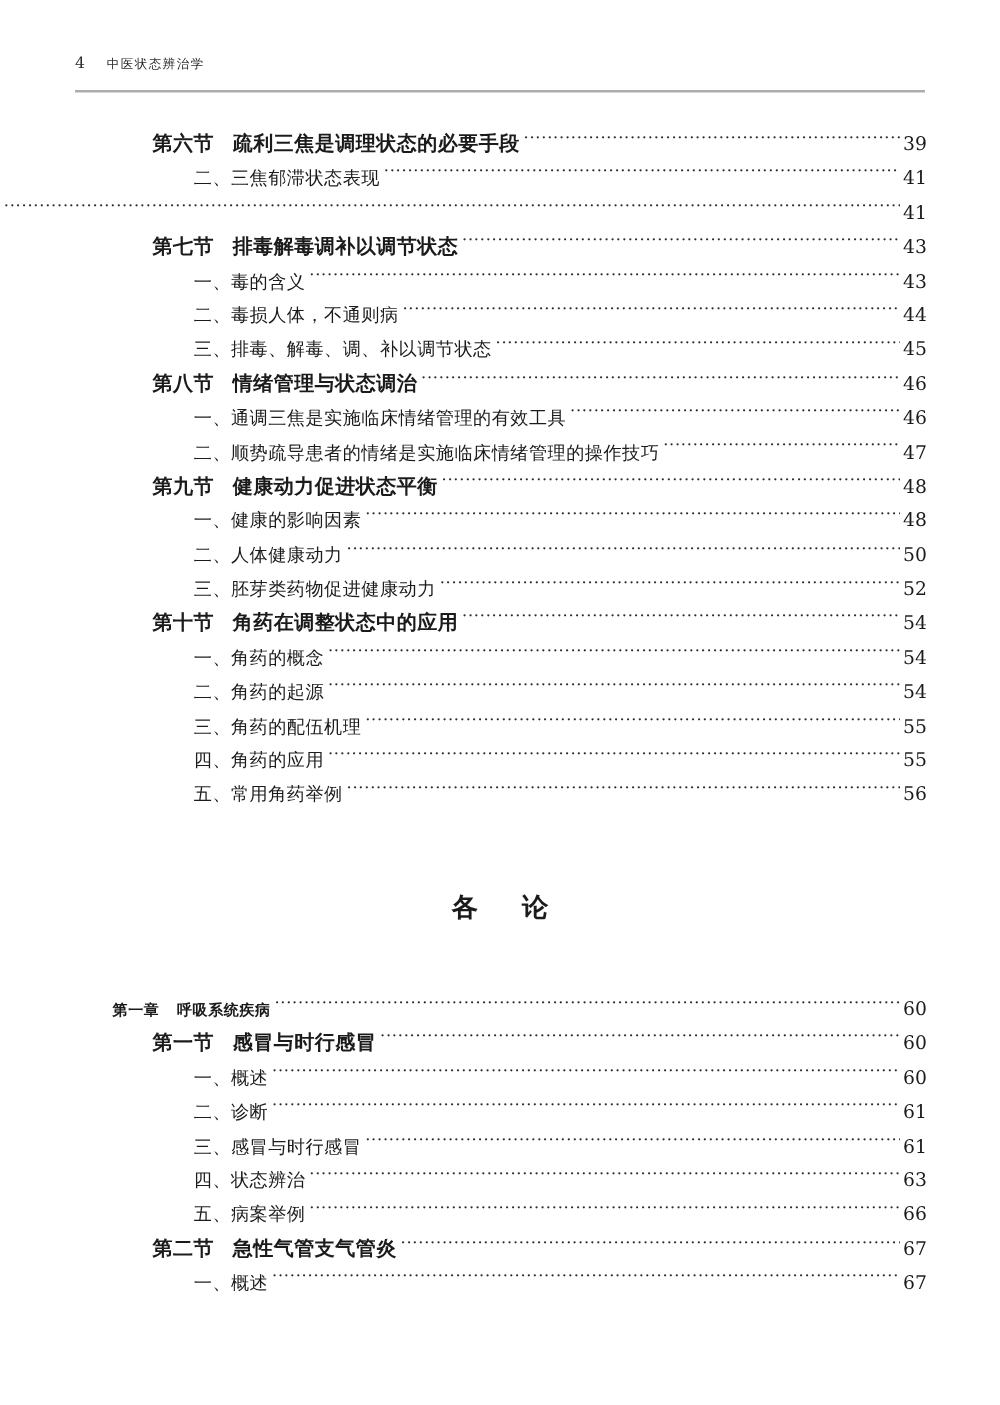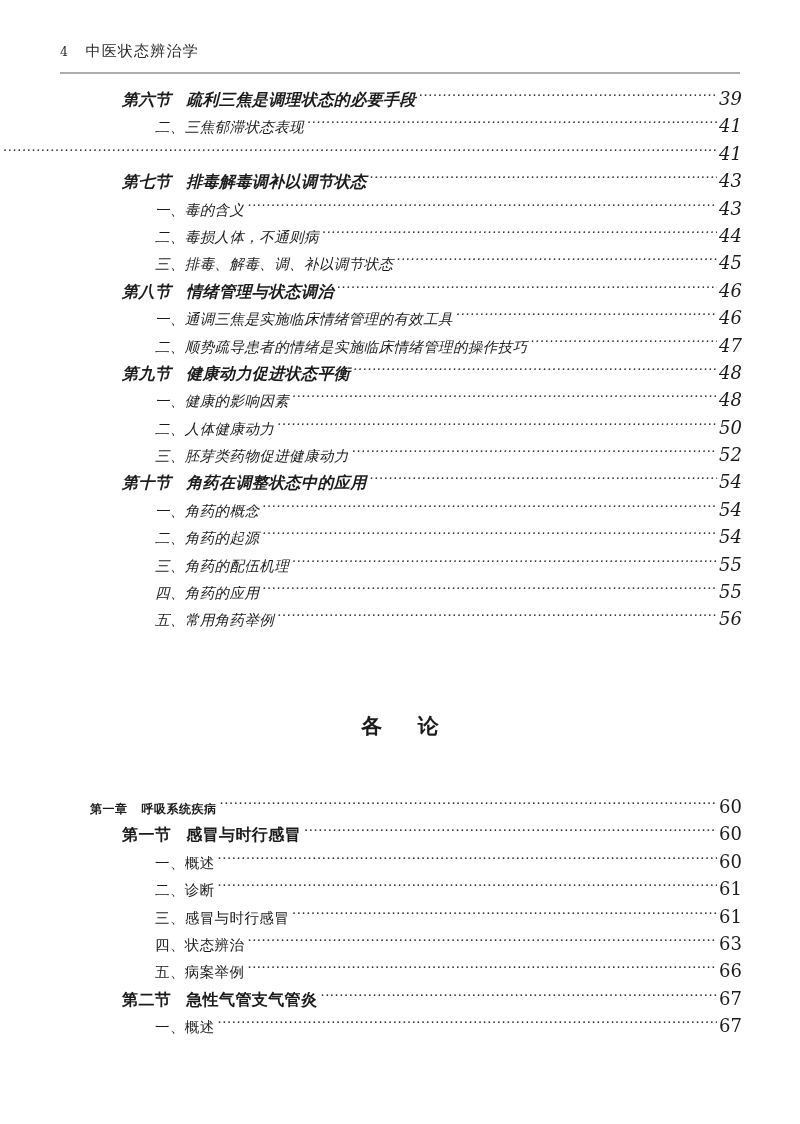--- a/index.html
+++ b/index.html
@@ -31,41 +31,41 @@
     width: 680px;
     display: flex;
     align-items: baseline;
   }
   .header-folio {
     font-size: 12.5px;
     color: #2b2b2b;
     letter-spacing: 0.5px;
   }
   .header-title {
-    font-size: 15px;
+    font-size: 10px;
     color: #2b2b2b;
     margin-left: 17px;
     letter-spacing: 1.2px;
   }
   .header-rule {
     position: absolute;
     top: 72px;
     left: 60px;
     width: 680px;
     height: 2px;
     background: #adadad;
   }
 
   
   .toc-block {
     position: absolute;
     left: 0;
     width: 800px;
   }
-  #toc-part-one { top: 88px; font-style: italic; }
+  #toc-part-one { top: 104px; }
   #toc-part-two { top: 796px; }
 
   .toc-row {
     display: flex;
     align-items: baseline;
     width: 100%;
     box-sizing: border-box;
     padding-right: 58px;
     height: 27.4px;
   }
@@ -87,23 +87,23 @@
     position: absolute;
     left: 0;
     bottom: 0.08em;
     white-space: nowrap;
     font-size: 13px;
     letter-spacing: 0.6px;
     color: #2b2b2b;
   }
   .toc-page {
     flex: 0 0 auto;
-    font-size: 18px;
+    font-size: 15px;
     color: #1b1b1b;
-    text-align: right;
+    text-align: center;
     min-width: 20px;
     font-family: "DejaVu Serif", "Liberation Serif", serif;
   }
 
   
   .lvl-section .toc-label {
     padding-left: 122px;
     font-size: 16px;
     font-weight: 600;
     letter-spacing: 0.4px;

